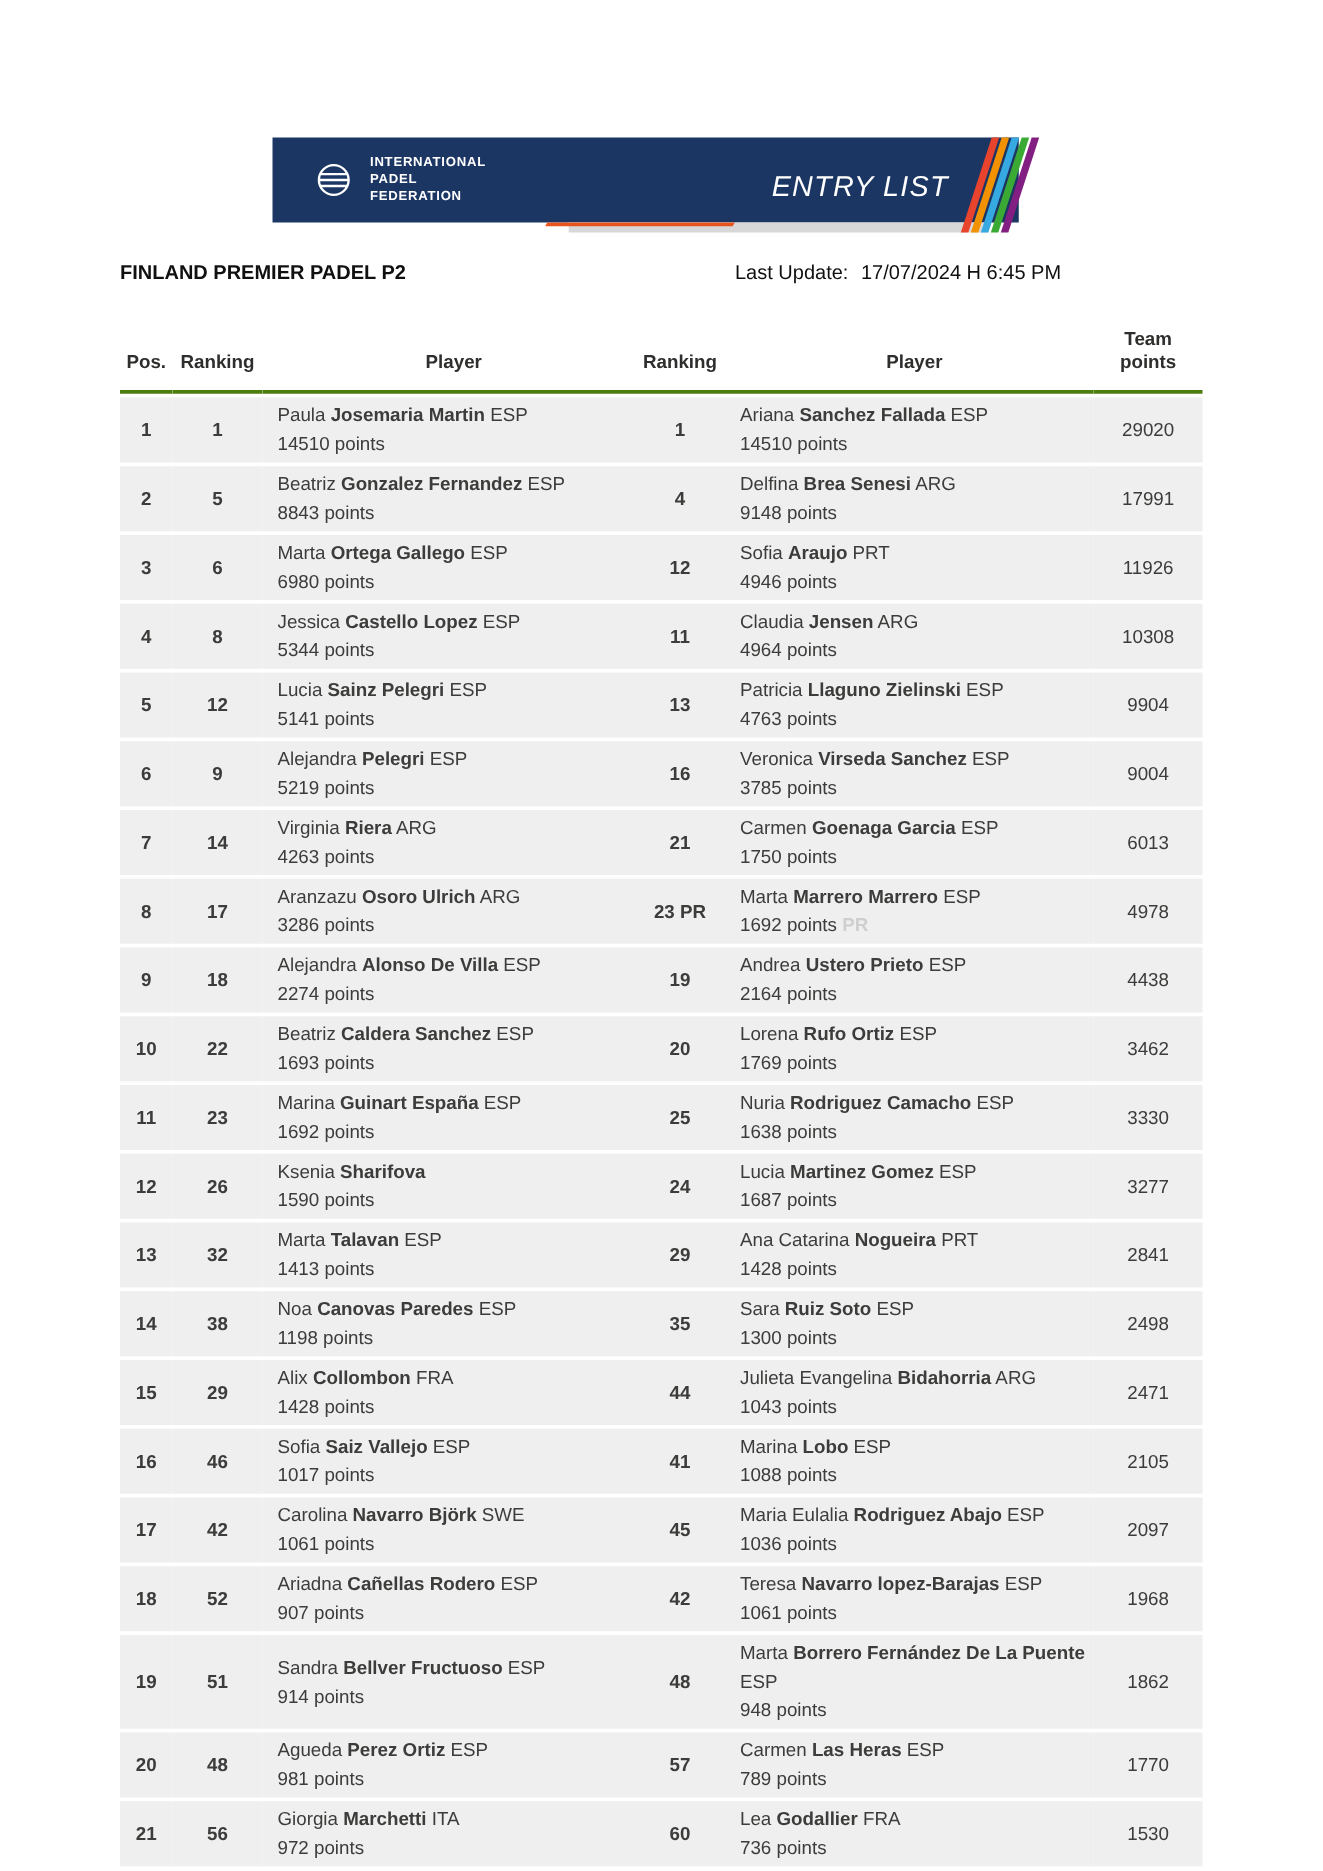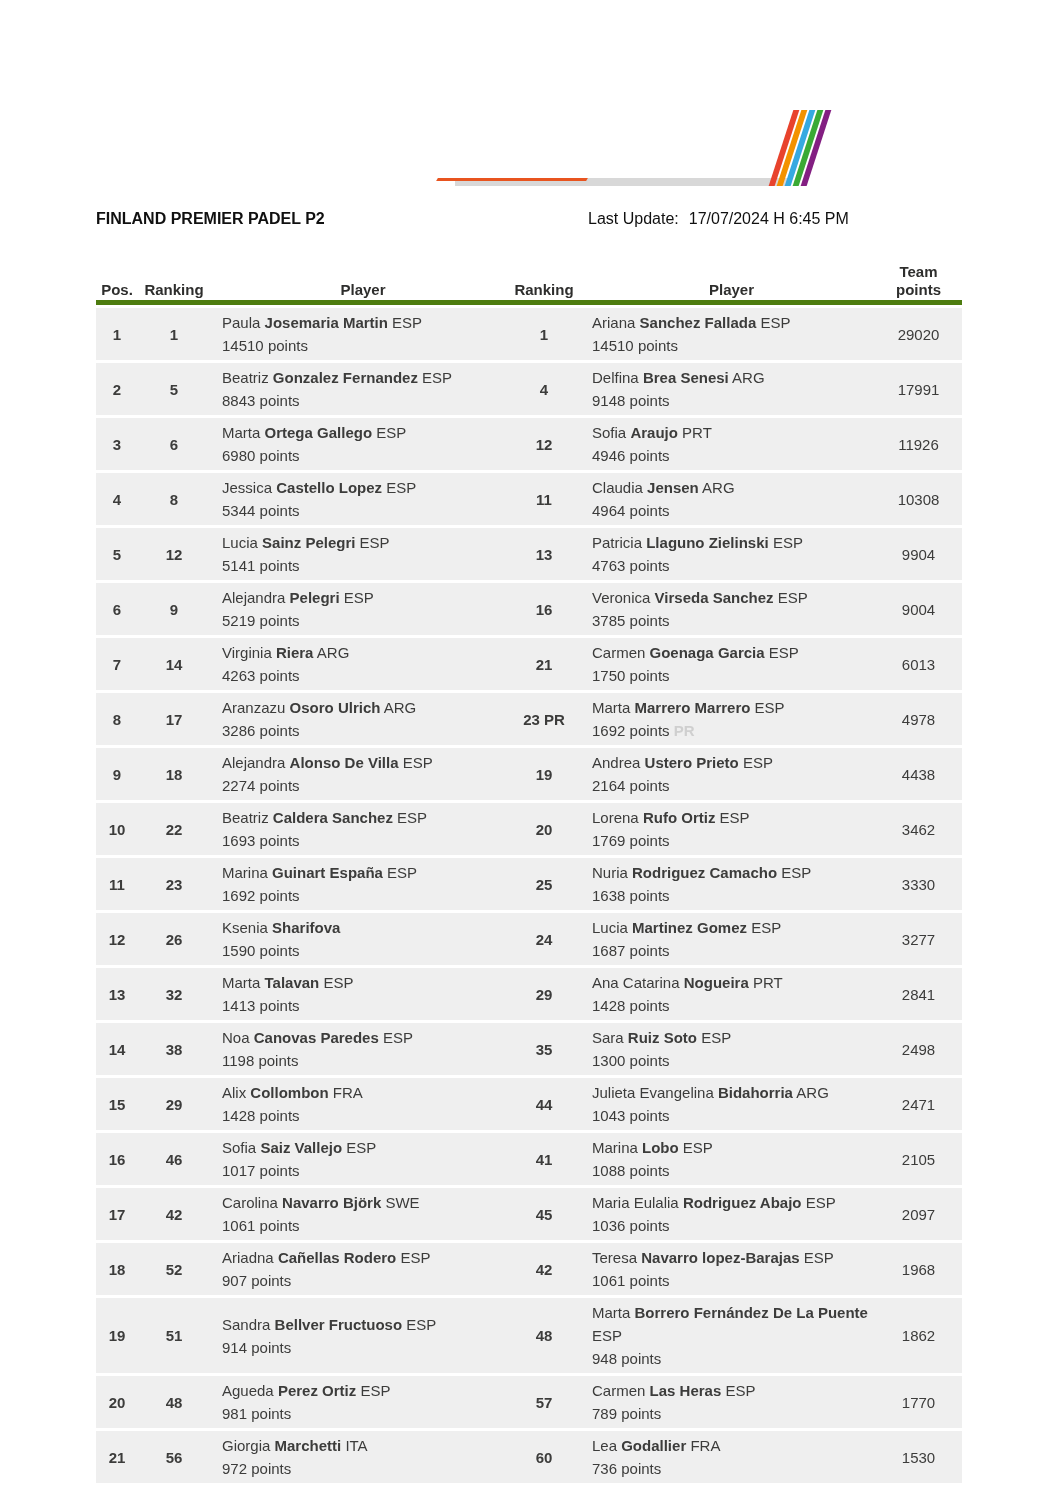--- a/index.html
+++ b/index.html
@@ -46,21 +46,21 @@
     letter-spacing:.6px;
     text-transform:uppercase;
     white-space:pre-line;
   }
   .entry-list{
     position:absolute;
     right:56px;
     top:26px;
     color:#ffffff;
     font-size:23px;
-    font-weight:bold;
+    font-weight:normal;
     font-style:italic;
     letter-spacing:1px;
     white-space:nowrap;
   }
   .gray-strip{
     position:absolute;
     left:237px;
     width:335px;
     bottom:0;
     height:8px;
@@ -119,22 +119,22 @@
     margin:22px 0 40px 96px;
     width:866px;
     border-collapse:separate;
     border-spacing:0 3px;
     font-size:15px;
   }
   table.entry th{
     background:#ffffff;
     font-weight:bold;
     color:#2e2e2d;
-    padding:6px 4px 1px 4px;
-    border-bottom:5px solid #4d7c0f;
+    padding:6px 4px 13px 4px;
+    border-bottom:3px solid #4d7c0f;
     vertical-align:bottom;
     text-align:center;
     line-height:1.2;
   }
   table.entry td{
     background:var(--row_bg);
     vertical-align:middle;
     padding:3px 4px;
     line-height:23px;
   }
@@ -148,20 +148,35 @@
   .ppoints{font-weight:normal;}
   .pr-badge{
     color:#cfcfcf;
     font-weight:bold;
   }
 </style>
 </head>
 <body>
 
 <div class="banner">
+  <div class="navy">
+    <div class="logo-block">
+      <svg class="logo-icon" viewBox="0 0 48 48" aria-hidden="true">
+        <g fill="none" stroke="#ffffff" stroke-width="2.4" stroke-linecap="round">
+          <circle cx="24" cy="24" r="15"></circle>
+          <path d="M11 18 H37"></path>
+          <path d="M9.5 24 H38.5"></path>
+          <path d="M11 30 H37"></path>
+        </g>
+      </svg>
+      <div class="logo-text">International
+Padel
+Federation</div>
+    </div>
+  </div>
   <div class="entry-list">ENTRY LIST</div>
   <div class="gray-strip"></div>
   <div class="stripes">
     <i class="s1"></i>
       <i class="s2"></i>
       <i class="s3"></i>
       <i class="s4"></i>
       <i class="s5"></i>
   </div>
 </div>

